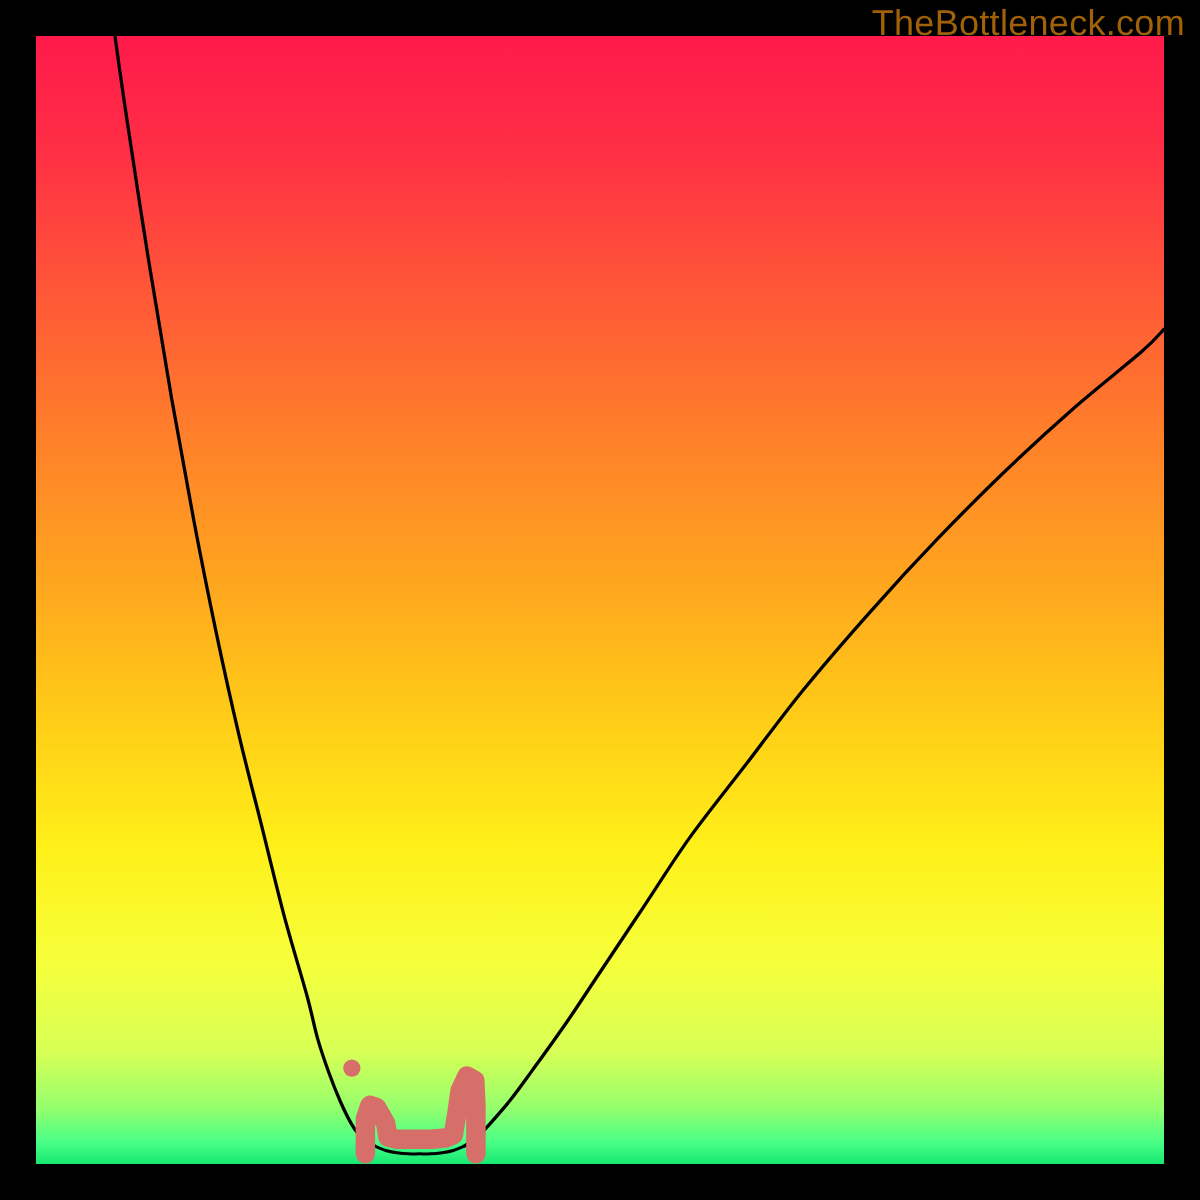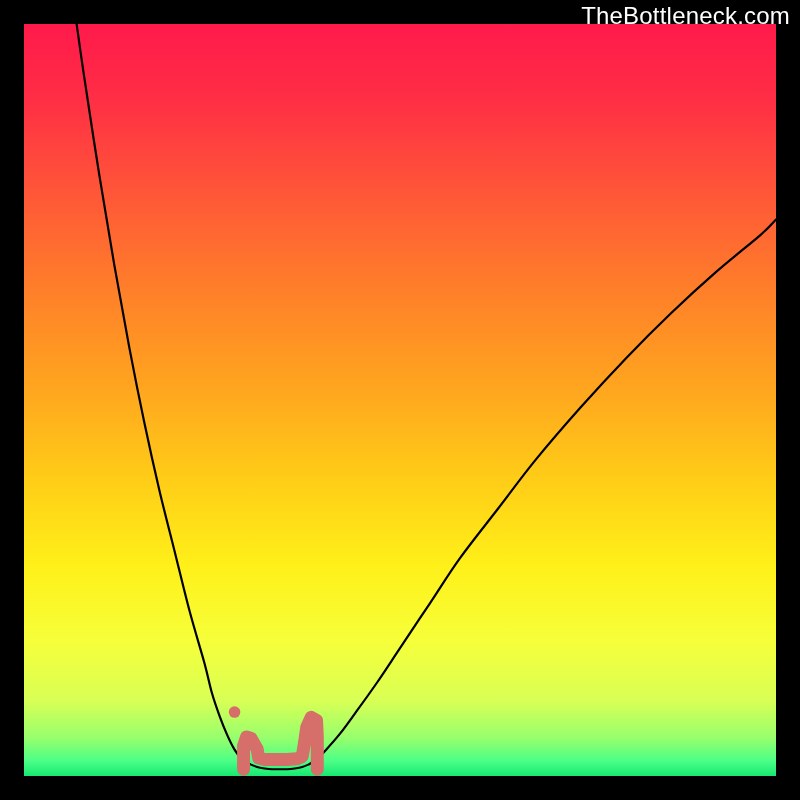--- a/index.html
+++ b/index.html
@@ -23,21 +23,21 @@
     position: absolute;
     left: 0;
     top: 0;
     width: 752px;
     height: 752px;
   }
   .watermark {
     position: absolute;
     top: 2px;
     right: 10px;
-    color: #ffffff;
+    color: #a16207;
     font-size: 24px;
     font-weight: 400;
     letter-spacing: 0.2px;
     user-select: none;
   }
 </style>
 </head>
 <body>
 
 <div class="frame">

